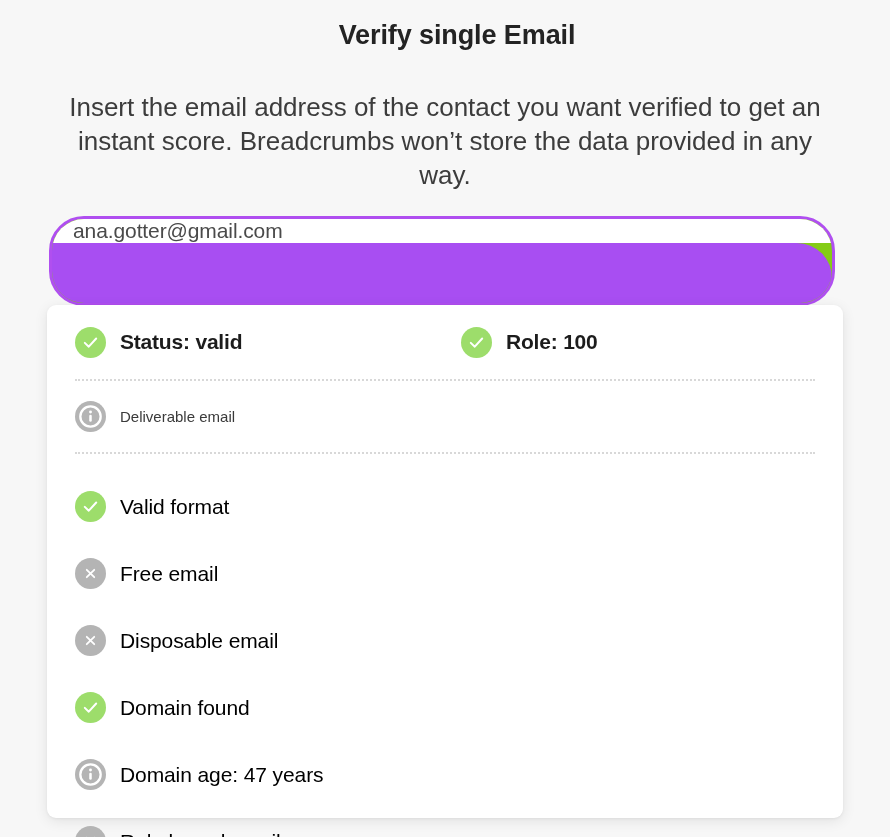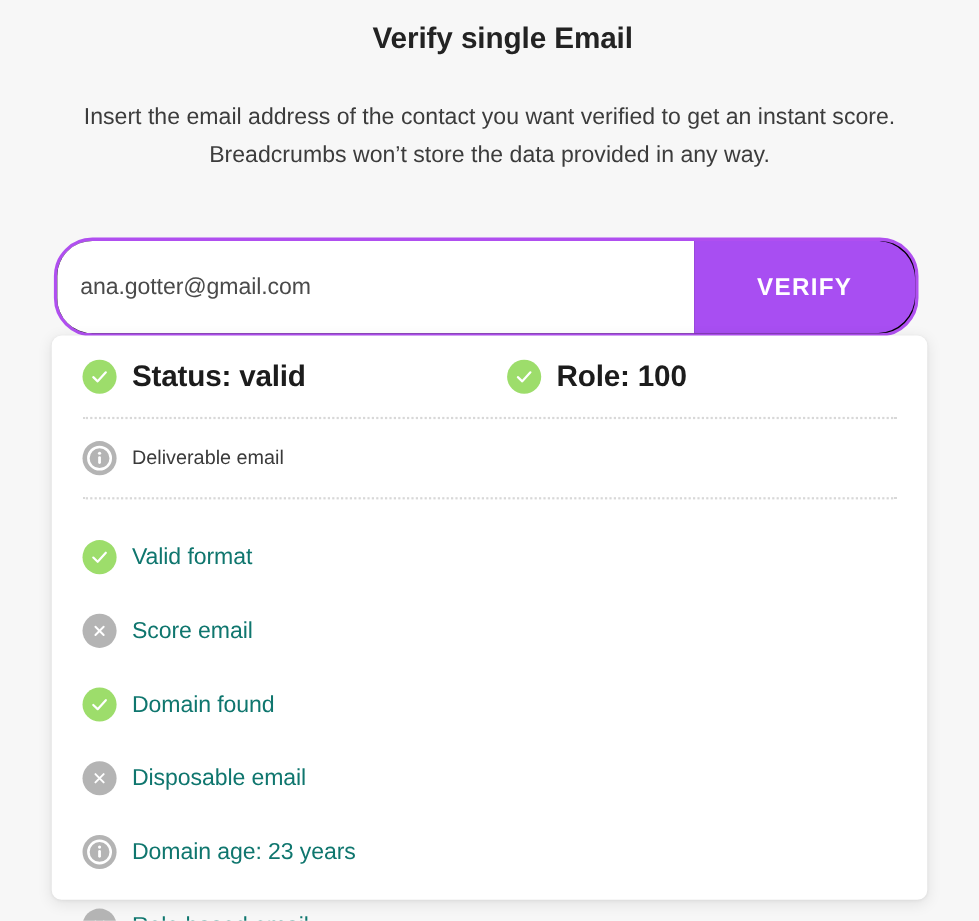--- a/index.html
+++ b/index.html
@@ -32,39 +32,40 @@
     color: #232323;
     letter-spacing: -0.1px;
   }
 
   .subtitle {
     position: absolute;
     top: 90px;
     left: 50px;
     width: 790px;
     text-align: center;
-    font-size: 21px;
+    font-size: 26px;
     line-height: 34px;
     color: #3c3c3c;
     font-weight: 400;
   }
 
   
   .verify-bar {
     position: absolute;
     left: 49px;
     top: 216px;
     width: 786px;
     height: 90px;
     border: 3px solid #b04ff0;
     border-radius: 35px;
-    background: #000000;
+    background: #84cc16;
     display: flex;
     align-items: stretch;
     overflow: hidden;
+    flex-direction: column;
   }
 
   .email-input {
     flex: 1 1 auto;
     border: none;
     outline: none;
     background: #ffffff;
     padding: 0 0 0 21px;
     font-family: "Liberation Sans", sans-serif;
     font-size: 21px;
@@ -106,62 +107,62 @@
 
   .summary-row {
     display: flex;
     height: 74px;
     align-items: center;
   }
   .summary-row .cell { display: flex; align-items: center; }
   .summary-row .cell.left  { width: 386px; }
 
   .summary-label {
-    font-size: 27px;
+    font-size: 21px;
     font-weight: bold;
     color: #1c1c1c;
     margin-left: 14px;
     letter-spacing: -0.2px;
   }
 
   .divider {
     height: 0;
     border-top: 2px dotted #d8d8d8;
     margin: 0;
   }
 
   .deliverable-row {
     display: flex;
     align-items: center;
     height: 71px;
   }
 
   .deliverable-label {
-    font-size: 18px;
+    font-size: 15px;
     color: #3a3a3a;
     margin-left: 14px;
     font-weight: 400;
   }
 
   .checks-grid {
     display: flex;
     flex-wrap: wrap;
     padding-top: 19px;
   }
 
   .check-item {
     width: 386px;
     height: 67px;
     display: flex;
     align-items: center;
   }
 
   .check-label {
     font-size: 21px;
-    color: #0f766e;
+    color: #000000;
     margin-left: 14px;
     font-weight: 400;
     letter-spacing: -0.1px;
   }
 
   
   .icon {
     flex: 0 0 auto;
     width: 31px;
     height: 31px;
@@ -235,49 +236,49 @@
           </svg>
         </span>
         <span class="check-label">Valid format</span>
       </div>
       <div class="check-item">
         <span class="icon cross">
           <svg width="17" height="17" viewBox="0 0 20 20">
             <path d="M5.6 5.6 L14.4 14.4 M14.4 5.6 L5.6 14.4" fill="none" stroke="#ffffff" stroke-width="2.1" stroke-linecap="round"></path>
           </svg>
         </span>
-        <span class="check-label">Score email</span>
-      </div>
-
-      <div class="check-item">
-        <span class="icon check">
-          <svg width="19" height="19" viewBox="0 0 20 20">
-            <path d="M4 10.4 L8.2 14.4 L16 5.8" fill="none" stroke="#ffffff" stroke-width="2.1" stroke-linecap="round" stroke-linejoin="round"></path>
-          </svg>
-        </span>
-        <span class="check-label">Domain found</span>
-      </div>
+        <span class="check-label">Free email</span>
+      </div>
+
       <div class="check-item">
         <span class="icon cross">
           <svg width="17" height="17" viewBox="0 0 20 20">
             <path d="M5.6 5.6 L14.4 14.4 M14.4 5.6 L5.6 14.4" fill="none" stroke="#ffffff" stroke-width="2.1" stroke-linecap="round"></path>
           </svg>
         </span>
         <span class="check-label">Disposable email</span>
+      </div>
+      <div class="check-item">
+        <span class="icon check">
+          <svg width="19" height="19" viewBox="0 0 20 20">
+            <path d="M4 10.4 L8.2 14.4 L16 5.8" fill="none" stroke="#ffffff" stroke-width="2.1" stroke-linecap="round" stroke-linejoin="round"></path>
+          </svg>
+        </span>
+        <span class="check-label">Domain found</span>
       </div>
 
       <div class="check-item">
         <span class="icon info">
           <svg width="31" height="31" viewBox="0 0 32 32">
             <circle cx="16" cy="16" r="10.5" fill="none" stroke="#ffffff" stroke-width="2.4"></circle>
             <circle cx="16" cy="11.4" r="1.5" fill="#ffffff"></circle>
             <rect x="14.7" y="14.2" width="2.6" height="7.2" rx="1.3" fill="#ffffff"></rect>
           </svg>
         </span>
-        <span class="check-label">Domain age: 23 years</span>
+        <span class="check-label">Domain age: 47 years</span>
       </div>
       <div class="check-item">
         <span class="icon cross">
           <svg width="17" height="17" viewBox="0 0 20 20">
             <path d="M5.6 5.6 L14.4 14.4 M14.4 5.6 L5.6 14.4" fill="none" stroke="#ffffff" stroke-width="2.1" stroke-linecap="round"></path>
           </svg>
         </span>
         <span class="check-label">Role based email</span>
       </div>
 

